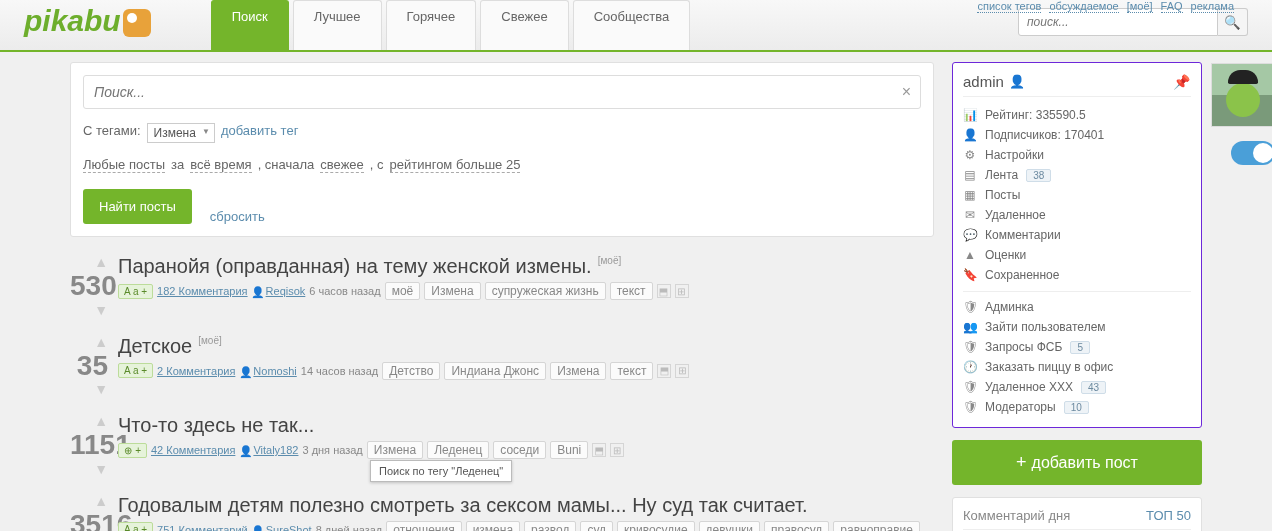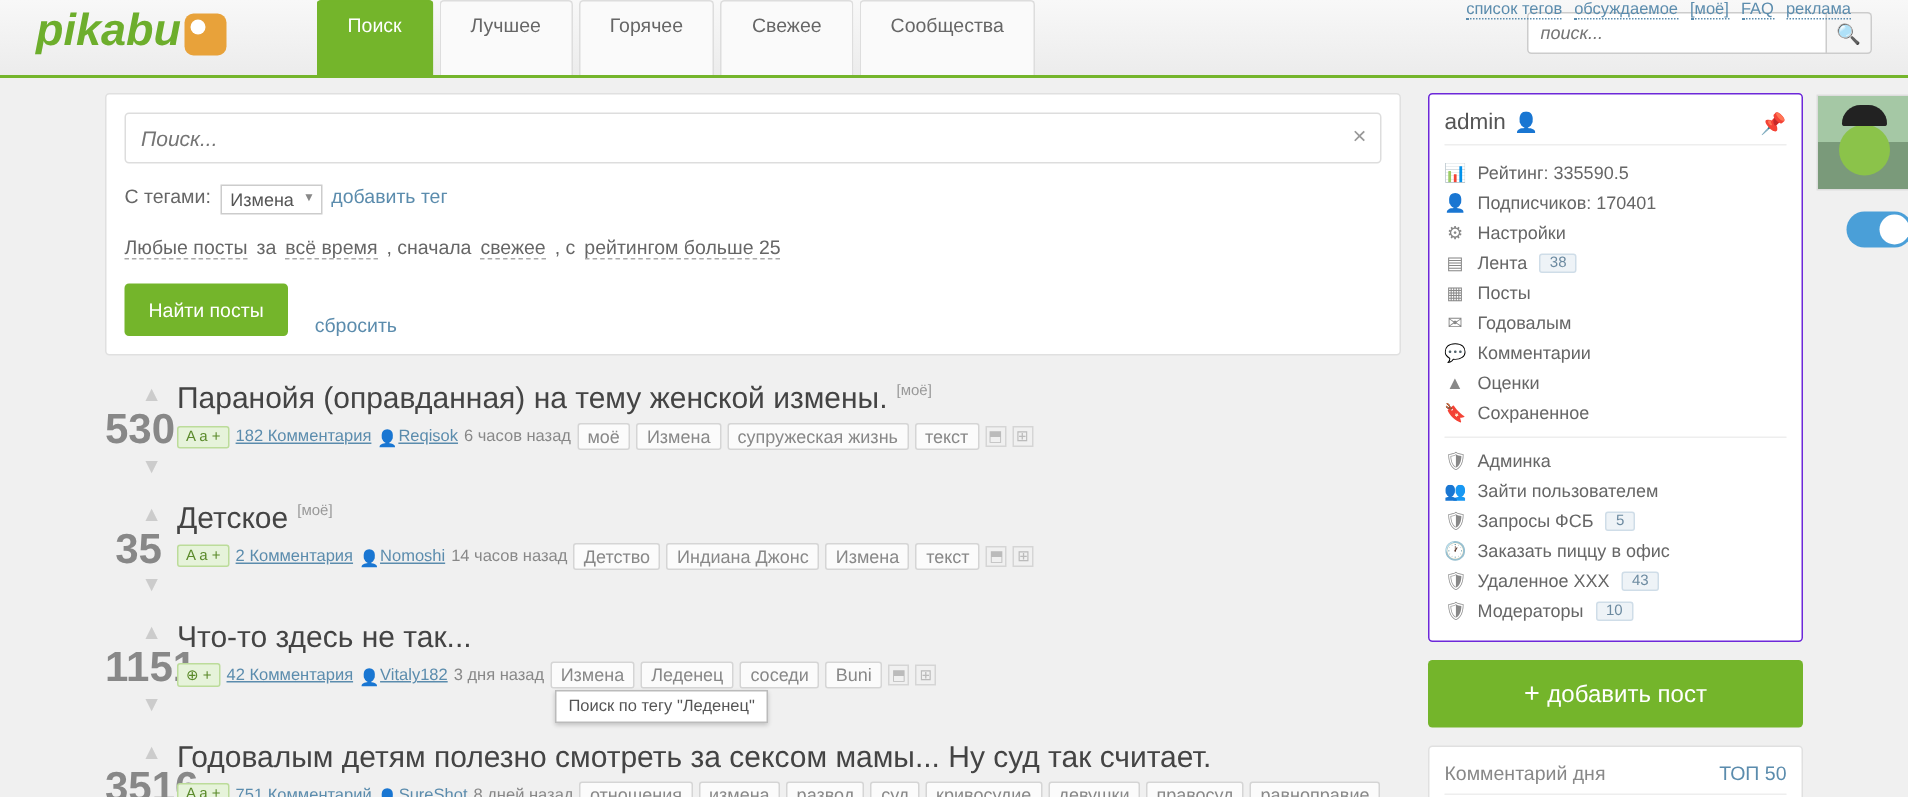--- a/index.html
+++ b/index.html
@@ -257,21 +257,21 @@
             <span class="u-ic">▤</span>
             <span>Лента</span>
             <span class="badge">38</span>
           </div>
           <div class="u-row">
             <span class="u-ic">▦</span>
             <span>Посты</span>
           </div>
           <div class="u-row">
             <span class="u-ic">✉</span>
-            <span>Годовалым</span>
+            <span>Удаленное</span>
           </div>
           <div class="u-row">
             <span class="u-ic">💬</span>
             <span>Комментарии</span>
           </div>
           <div class="u-row">
             <span class="u-ic">▲</span>
             <span>Оценки</span>
           </div>
           <div class="u-row">

